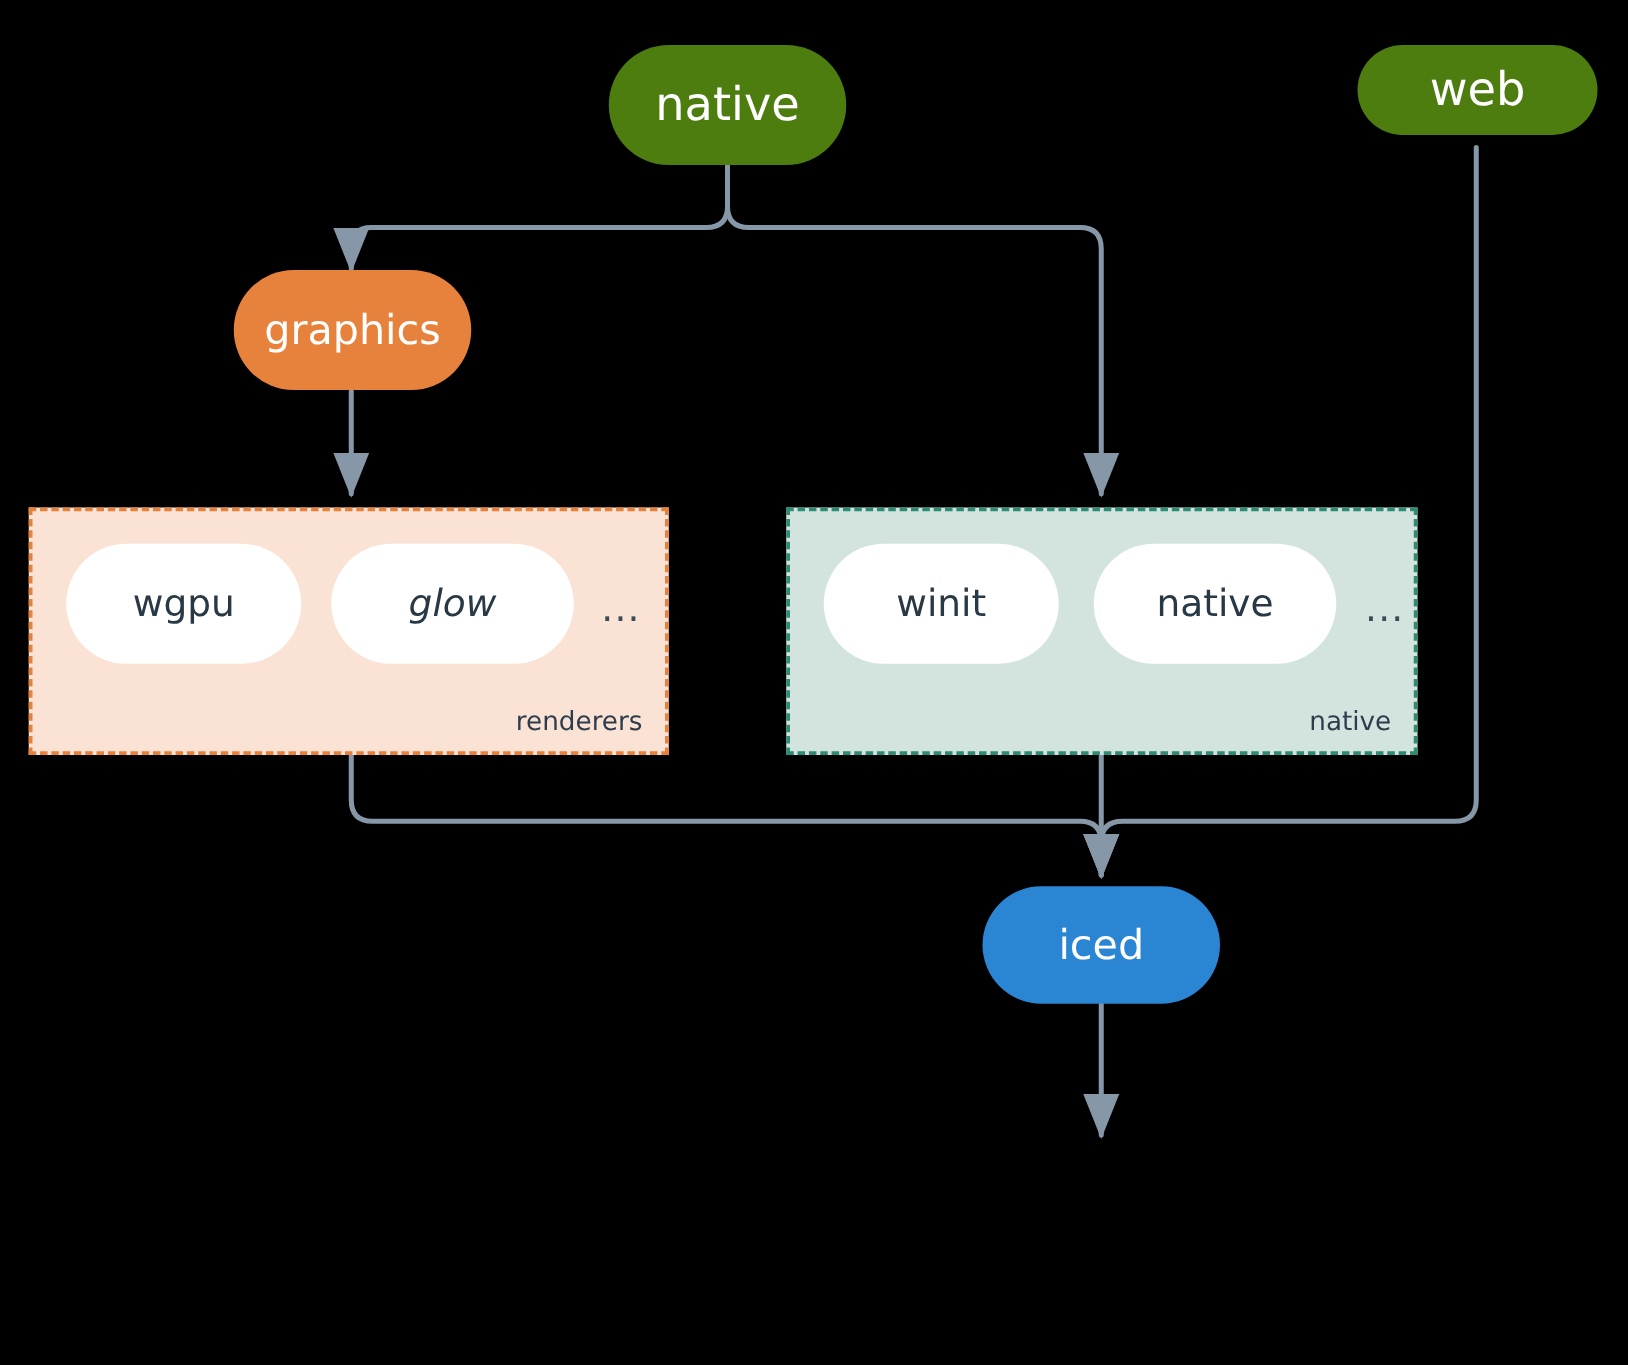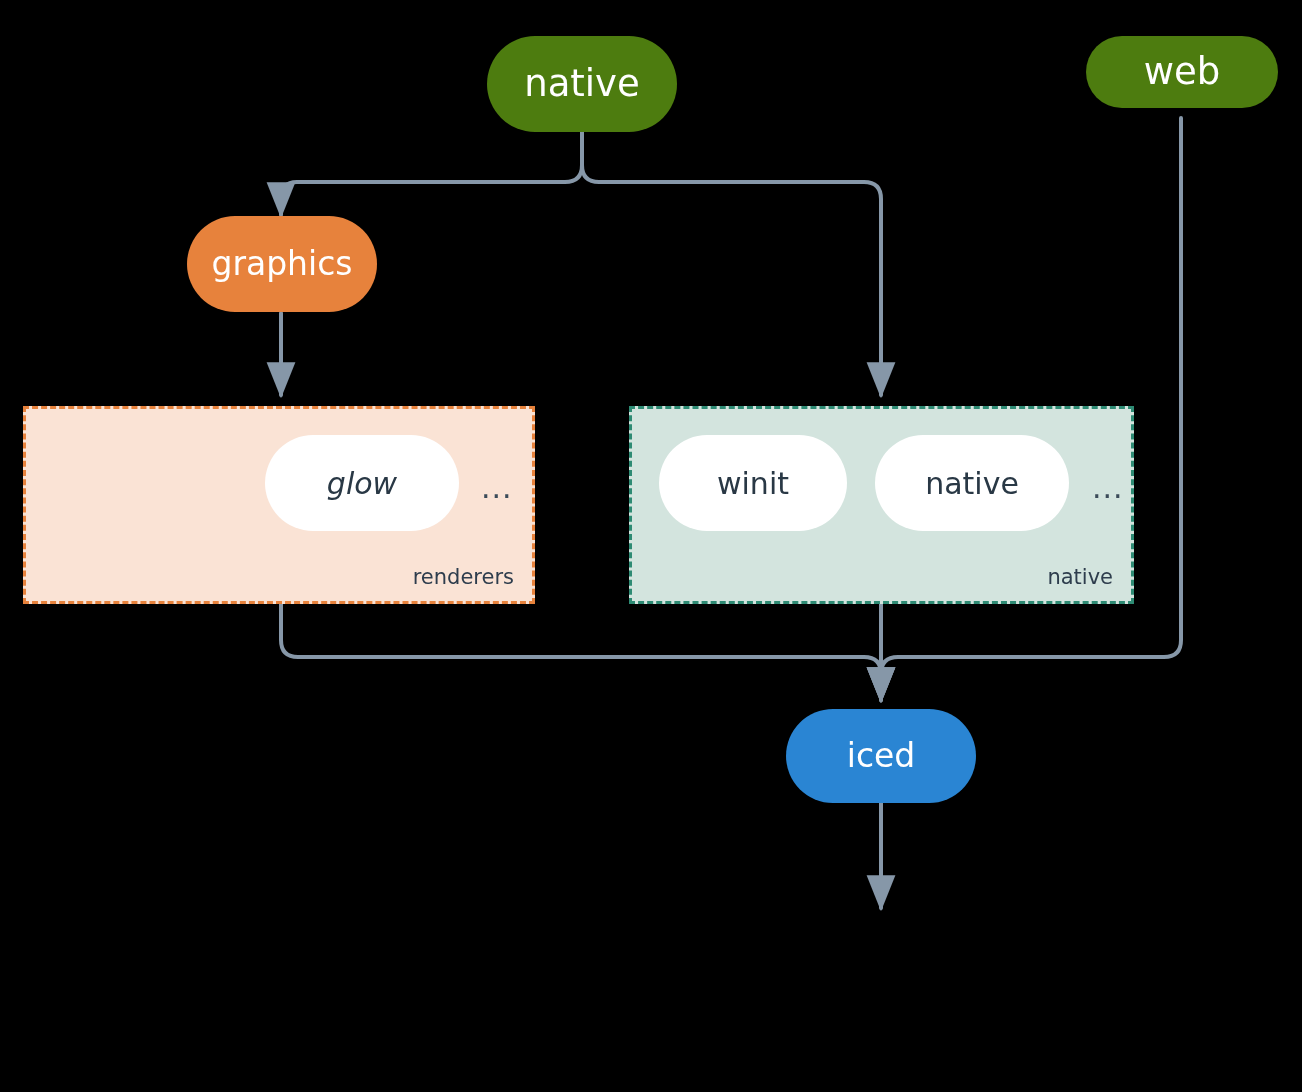--- a/index.html
+++ b/index.html
@@ -143,20 +143,23 @@
 
   <div class="node stadium node-web" style="left:1086px; top:24px; width:192px; height:72px;">
     <span>web</span>
   </div>
 
   <div class="node stadium node-graphics" style="left:187px; top:216px; width:190px; height:96px;">
     <span>graphics</span>
   </div>
 
   <div class="group group-renderers" style="left:23px; top:406px; width:512px; height:198px;">
+    <div class="pill" style="left:27px; top:26px; width:188px; height:96px;">
+      <span>wgpu</span>
+    </div>
     <div class="pill" style="left:239px; top:26px; width:194px; height:96px;font-style:italic;">
       <span>glow</span>
     </div>
     <div class="dots" style="left:455px; top:64px;">...</div>
     <div class="group-label">renderers</div>
   </div>
 
   <div class="group group-shells" style="left:629px; top:406px; width:505px; height:198px;">
     <div class="pill" style="left:27px; top:26px; width:188px; height:96px;">
       <span>winit</span>

